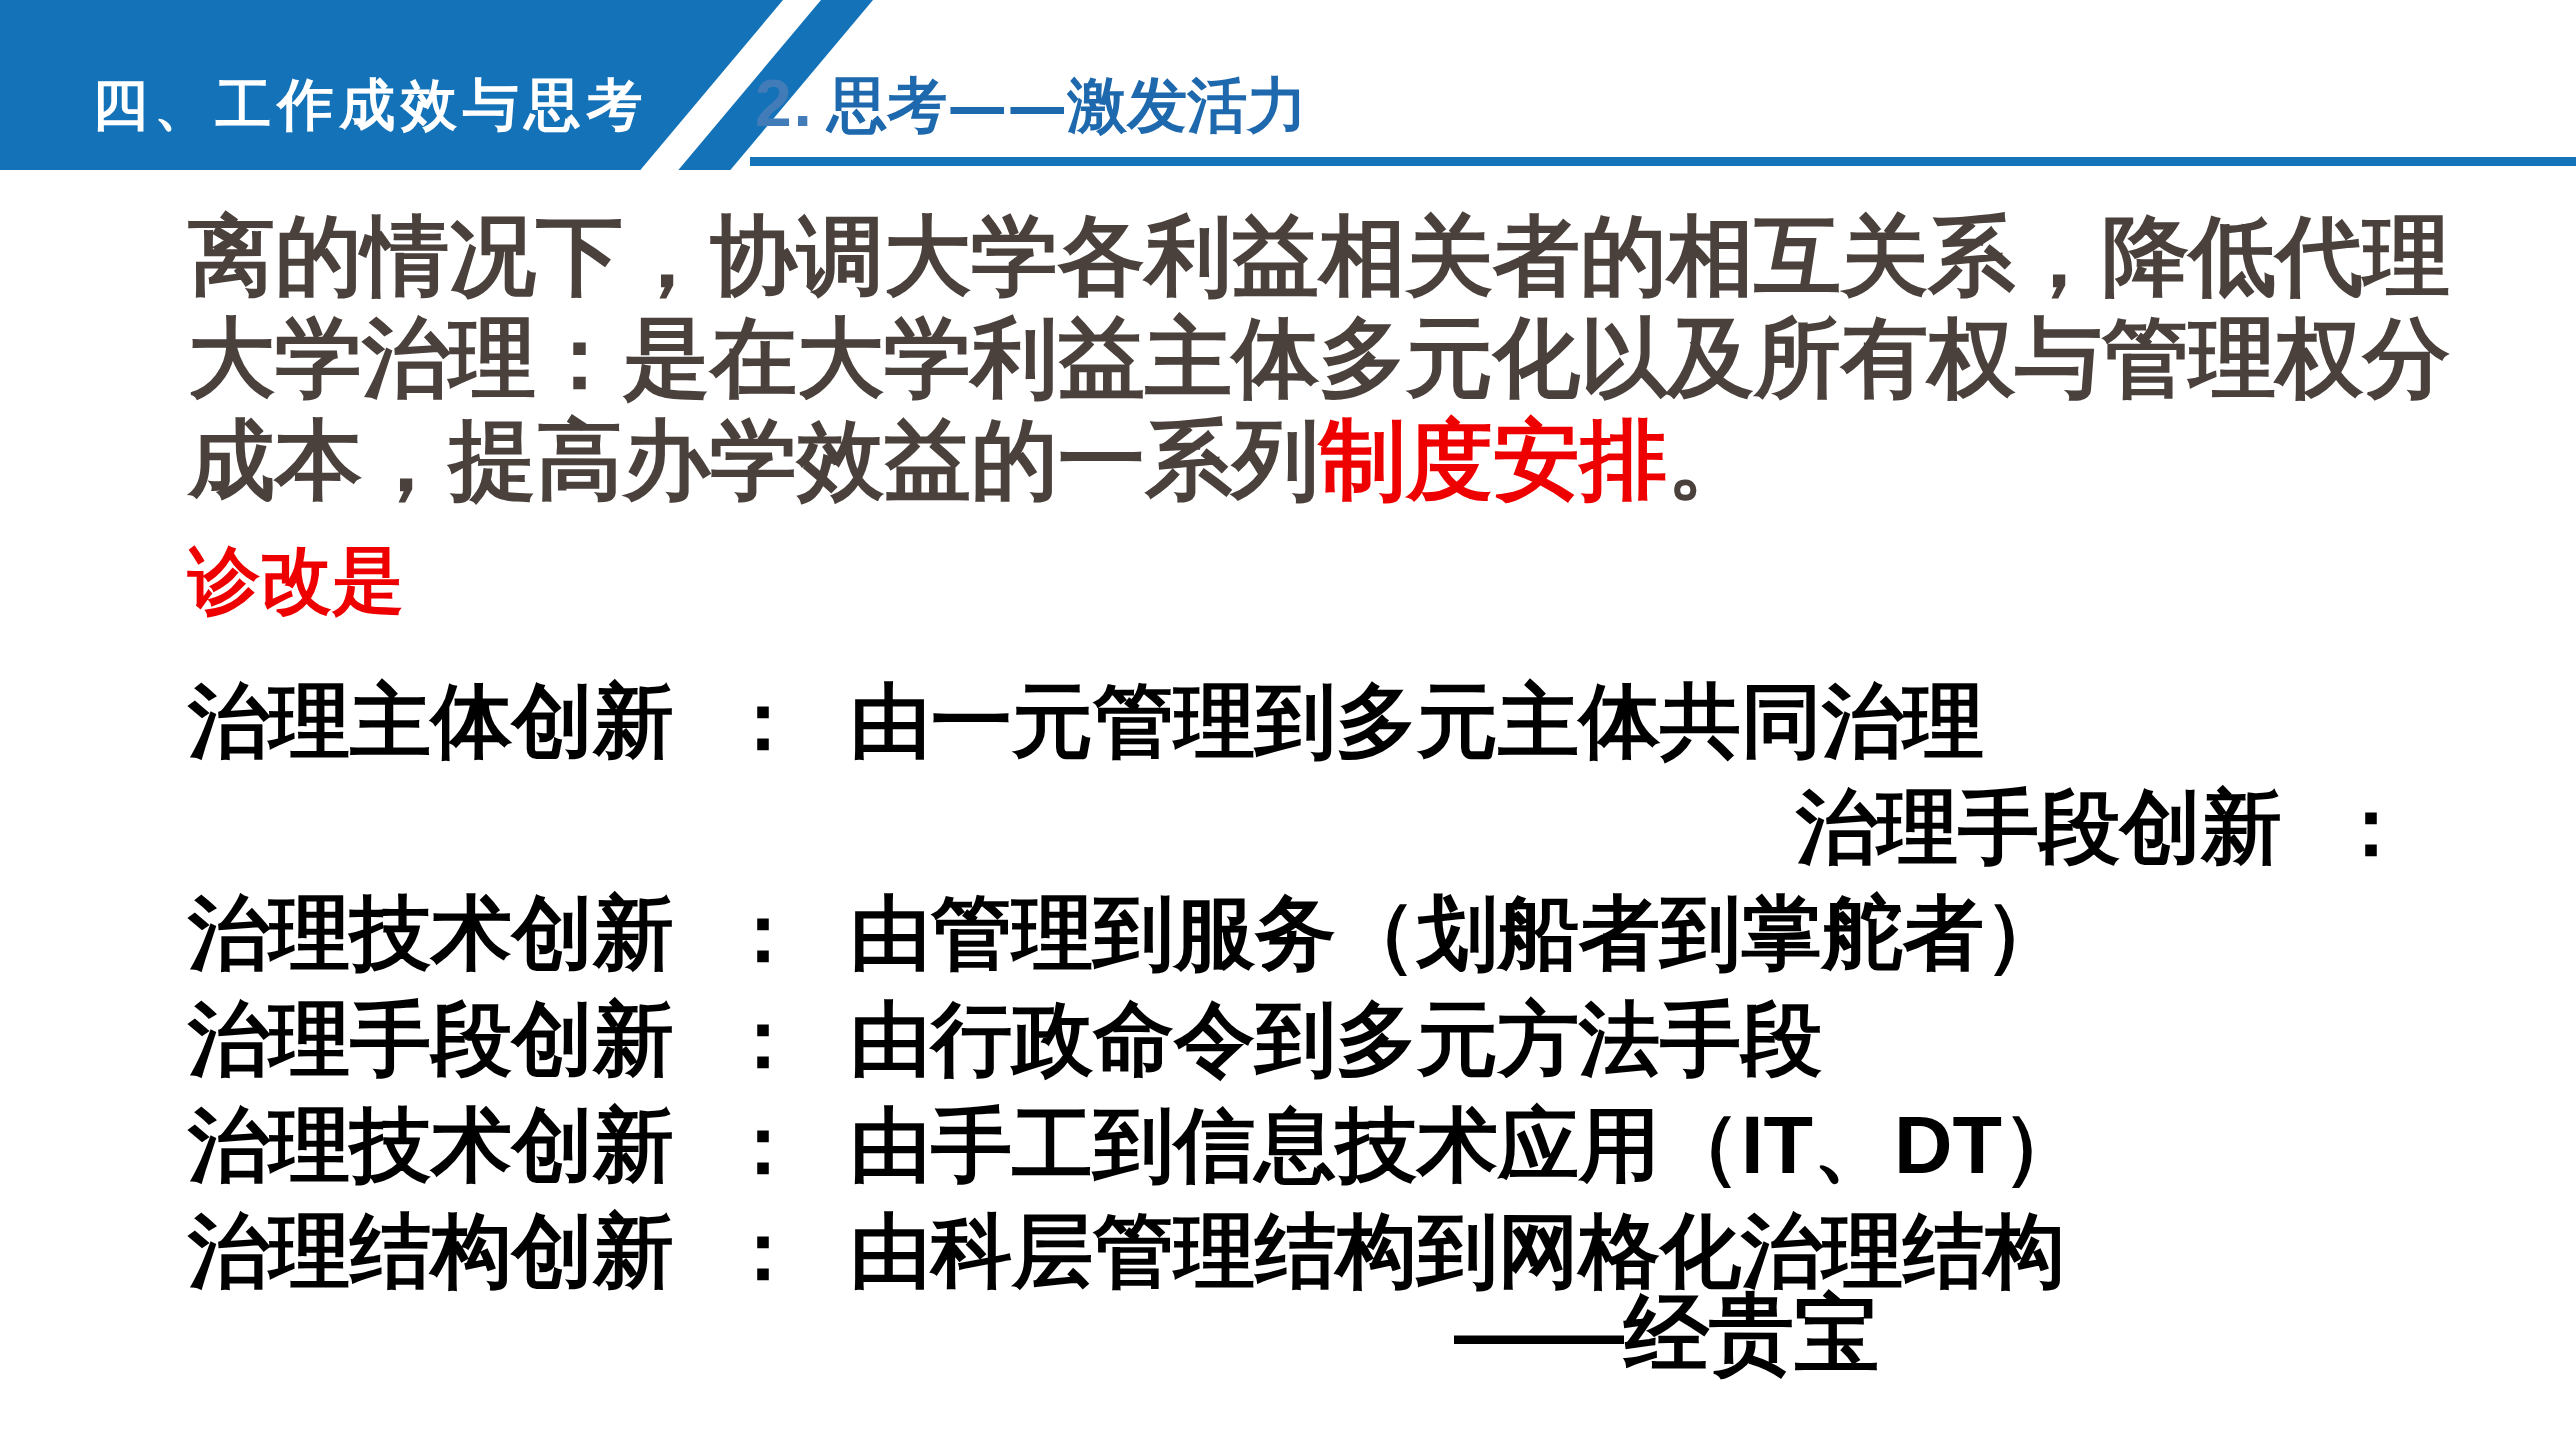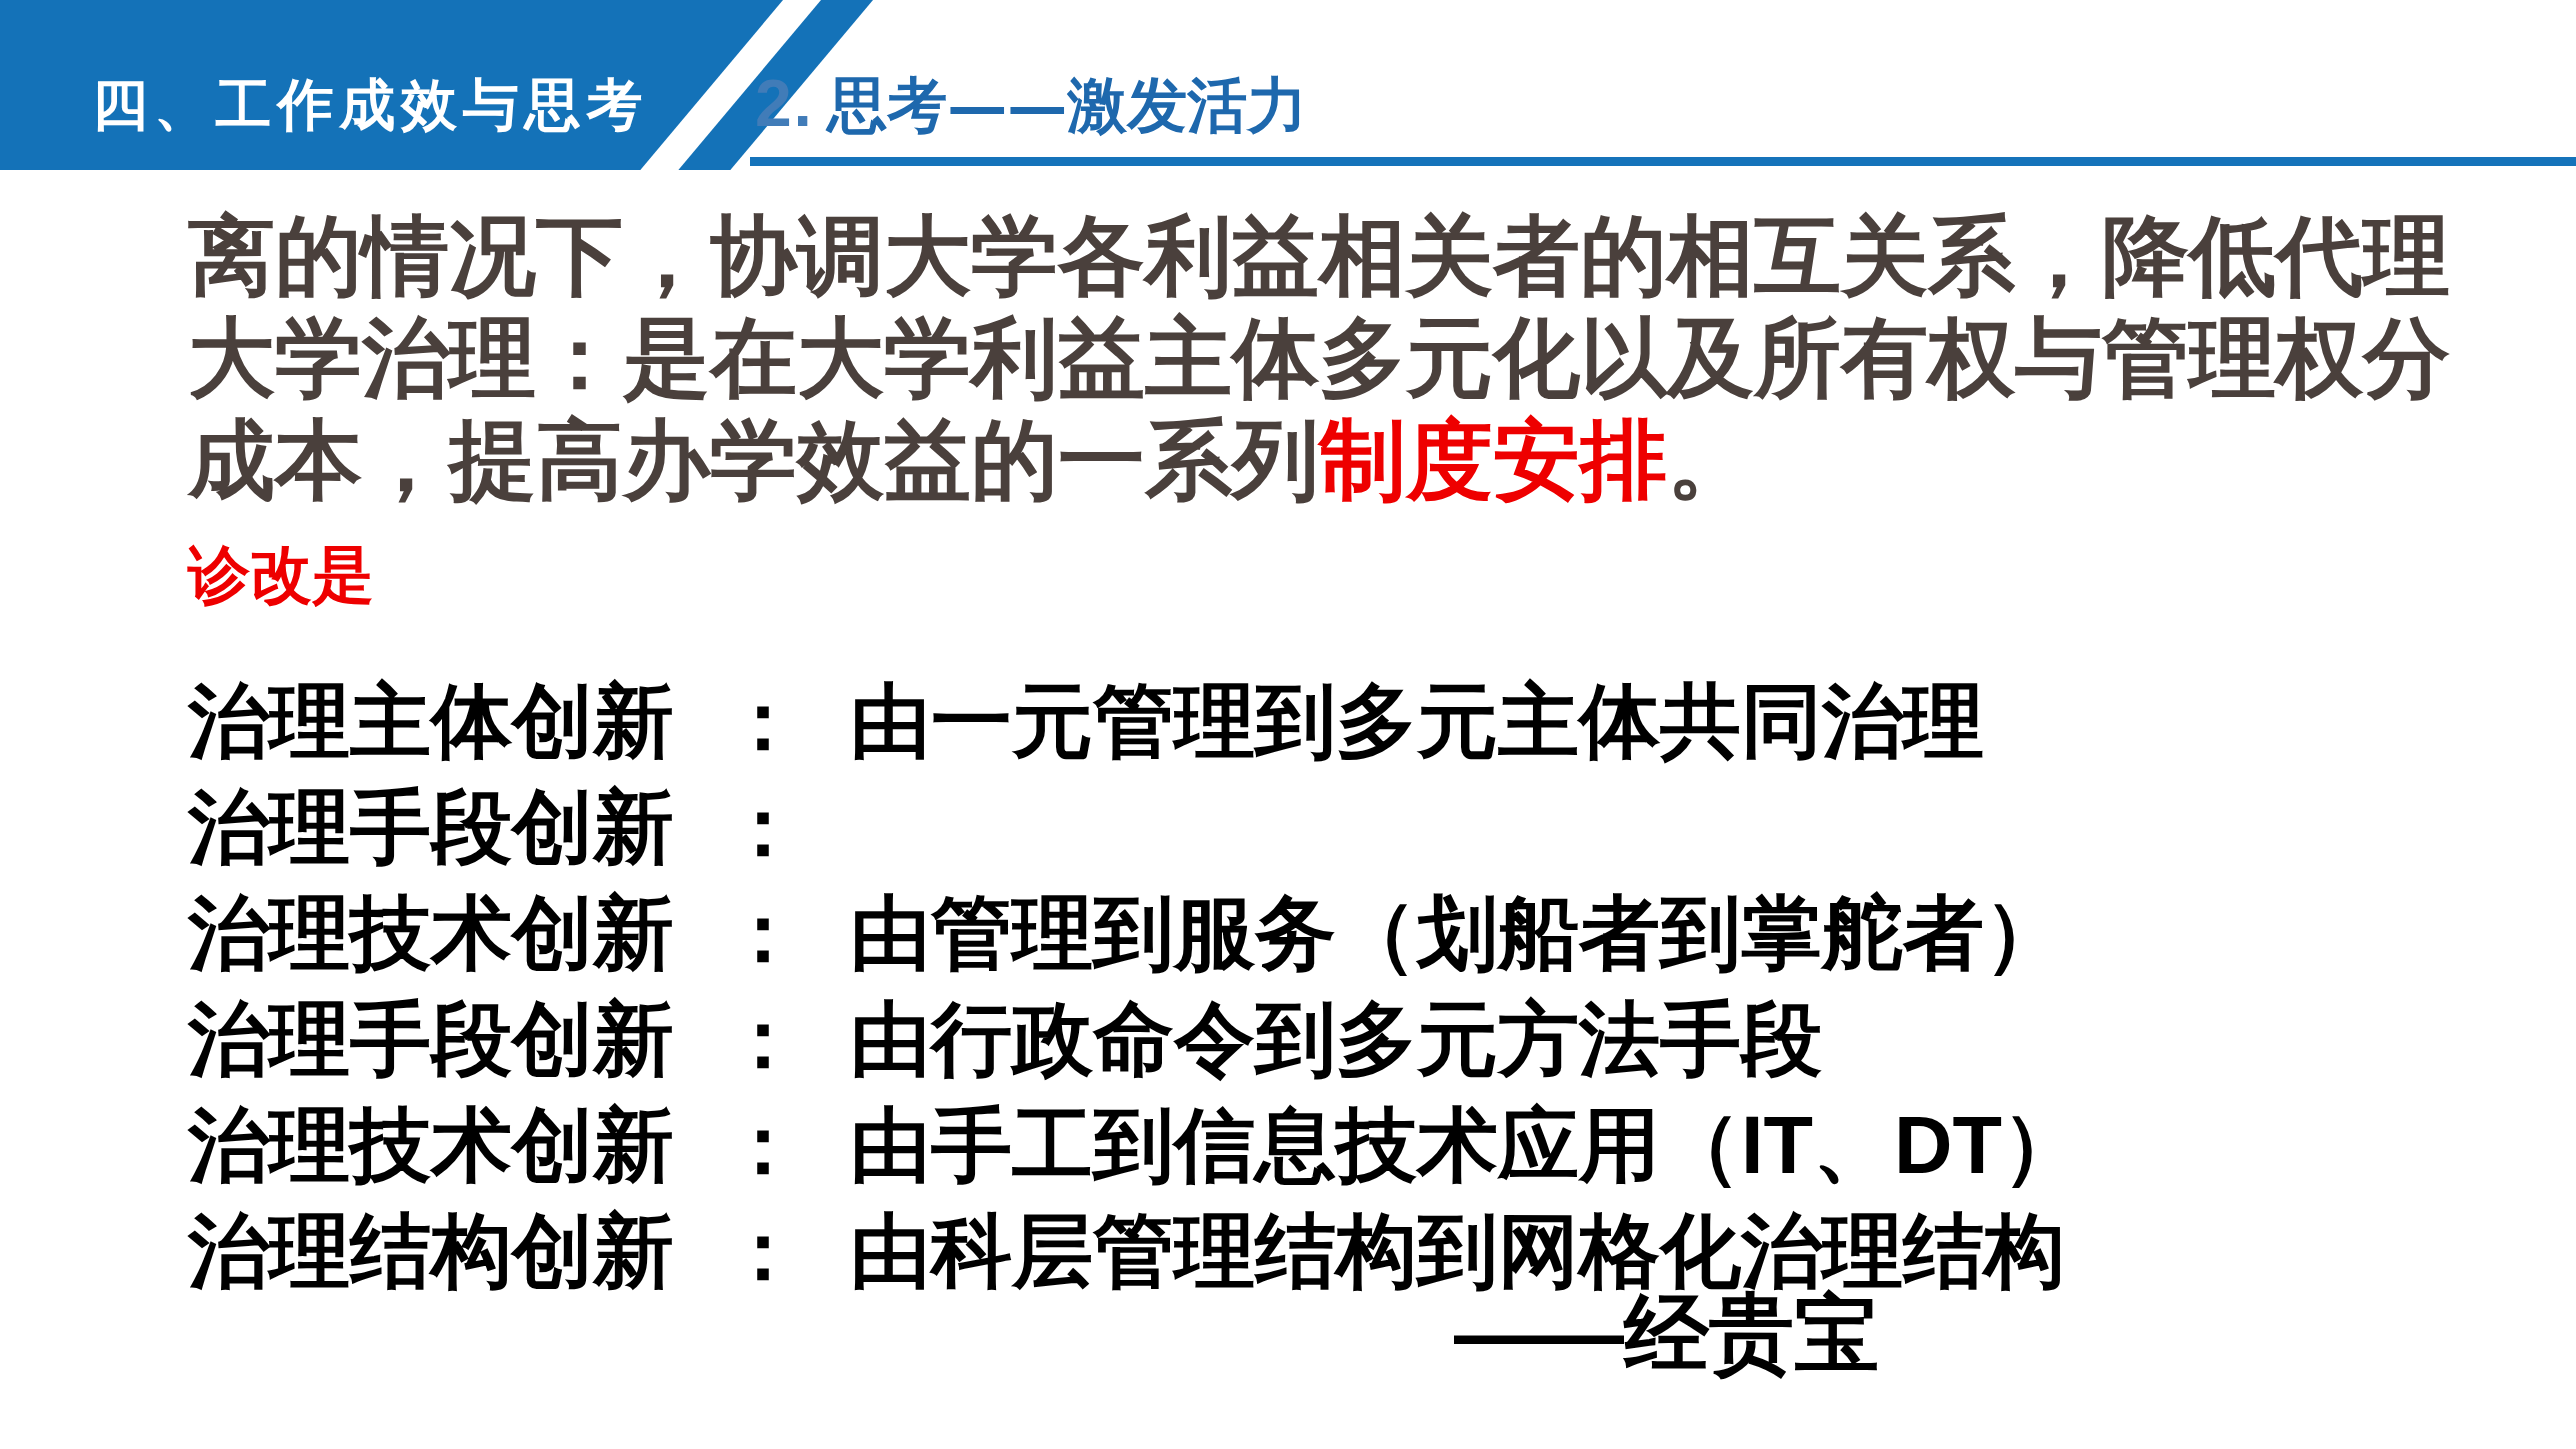--- a/index.html
+++ b/index.html
@@ -40,28 +40,28 @@
   
   .definition{
     position:absolute;top:205px;left:188px;width:2250px;
     font-size:87px;line-height:102px;font-weight:900;
     white-space:nowrap;
   }
   .definition .hl{ }
   
   .heading{
     position:absolute;top:541px;left:188px;
-    font-size:62px;line-height:1.1;font-weight:900;white-space:nowrap;
+    font-size:72px;line-height:1.1;font-weight:900;white-space:nowrap;
   }
   
   .list{
     position:absolute;top:668px;left:188px;width:2270px;
     font-size:81px;line-height:106px;font-weight:900;color:#000000;
   }
-  .row{display:flex;white-space:nowrap;}
+  .row{display:flex;white-space:nowrap;justify-content:flex-end;}
   .row-label{width:488px;}
   .row-colon{width:174px;text-align:center;}
   .row-content{flex:1;}
   
   .attribution{
     position:absolute;top:1287px;left:1454px;
     font-size:85px;line-height:1.1;font-weight:900;color:#000000;
     white-space:nowrap;
   }
 </style>

